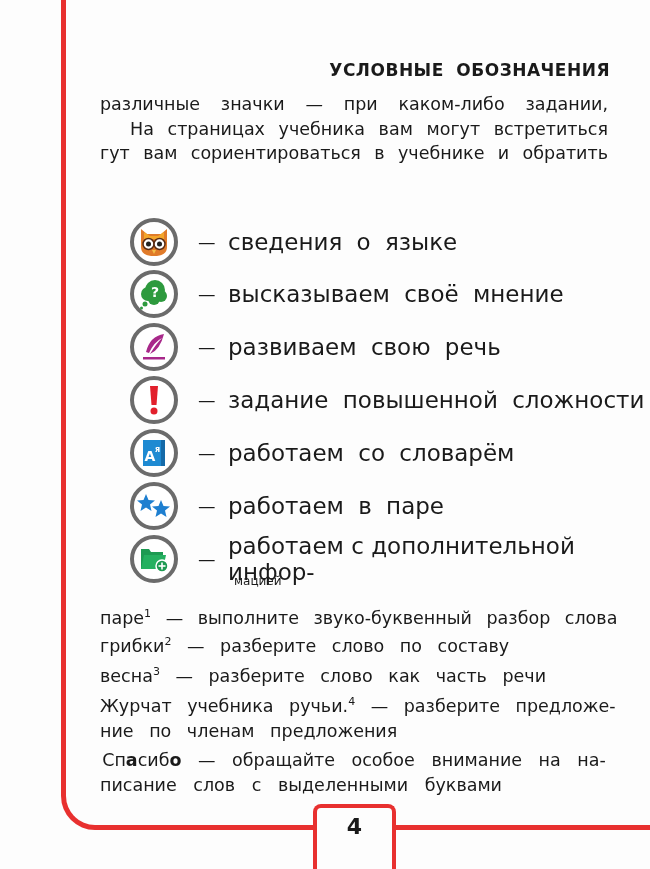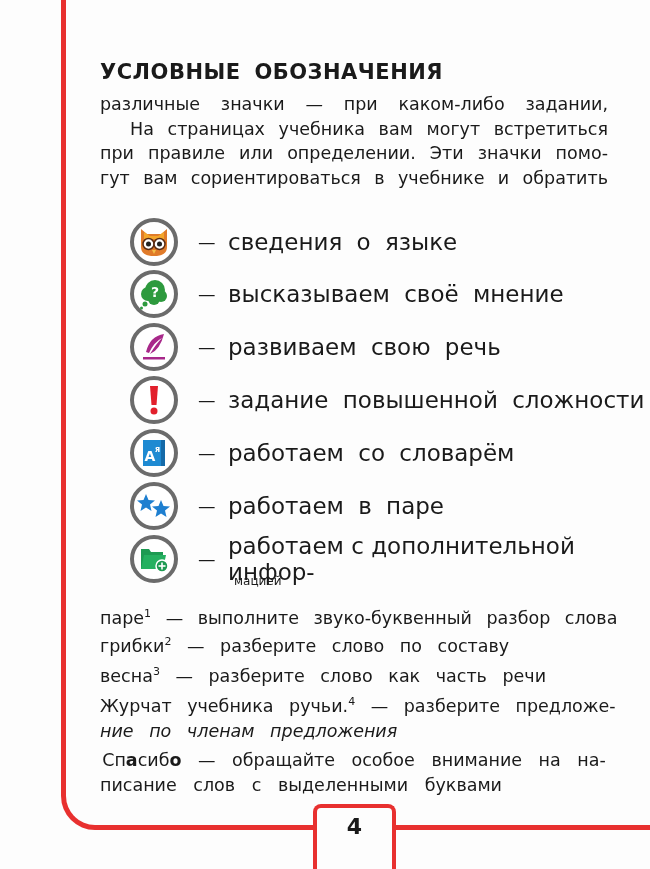--- a/index.html
+++ b/index.html
@@ -9,22 +9,22 @@
   .frame-left { position:absolute; left:61px; top:0; width:5px; height:790px; background:#e8302f; }
   .frame-corner { position:absolute; left:61px; top:740px; width:60px; height:90px;
     border-left:5px solid #e8302f; border-bottom:5px solid #e8302f; border-bottom-left-radius:34px; }
   .frame-bottom-l { position:absolute; left:118px; top:825px; width:196px; height:5px; background:#e8302f; }
   .frame-bottom-r { position:absolute; left:395px; top:825px; width:255px; height:5px; background:#e8302f; }
   .page-tab { position:absolute; left:313px; top:804px; width:83px; height:80px;
     border:4px solid #e8302f; border-bottom:none; border-radius:8px 8px 0 0; background:#fdfdfd; }
   .page-num { position:absolute; left:0; right:0; top:6px; text-align:center;
     font-weight:bold; font-size:22px; color:#1a1a1a; }
 
-  .title { position:absolute; left:100px; width:510px; top:60px; text-align:left;
-    font-weight:bold; font-size:21px; letter-spacing:0.5px; word-spacing:6px; }
+  .title { position:absolute; left:100px; width:510px; top:60px; text-align:right;
+    font-weight:bold; font-size:17px; letter-spacing:0.5px; word-spacing:6px; }
 
   .intro { position:absolute; left:100px; width:508px; top:92px; font-size:17.5px; line-height:24.5px;
     text-align:justify; text-align-last:justify; }
   .intro .line { display:block; text-align:justify; text-align-last:justify; word-spacing:3px; }
   .intro .line.indent { padding-left:30px; }
   .intro .line.last { text-align-last:left; word-spacing:6px; }
 
   .legend-item { position:absolute; left:130px; height:48px; display:flex; align-items:center; }
   .legend-icon { width:48px; height:48px; border-radius:50%; border:4px solid #6b6b6b;
     background:#fff; display:flex; align-items:center; justify-content:center; flex:none; }
@@ -46,21 +46,20 @@
 <div class="frame-bottom-r"></div>
 <div class="page-tab">
   <div class="page-num">4</div>
 </div>
 
 <div class="title">УСЛОВНЫЕ ОБОЗНАЧЕНИЯ</div>
 
 <div class="intro">
   <span class="line">различные значки — при каком-либо задании,</span>
   <span class="line indent">На страницах учебника вам могут встретиться</span>
-  <span class="line">при правиле или определении. Эти значки помо-</span>
   <span class="line">гут вам сориентироваться в учебнике и обратить</span>
 </div>
 
 <div class="legend-item" style="top:218px;">
   <div class="legend-icon">
     <svg width="32" height="30" viewBox="0 0 32 30">
       <path d="M3 2 L9 7 L23 7 L29 2 L29 20 Q29 29 16 29 Q3 29 3 20 Z" fill="#e07b2a"></path>
       <path d="M6 5 L12 9 L20 9 L26 5 L26 12 L6 12 Z" fill="#f4a62a"></path>
       <circle cx="10.5" cy="17" r="5.5" fill="#fff" stroke="#5a2c14" stroke-width="1.5"></circle>
       <circle cx="21.5" cy="17" r="5.5" fill="#fff" stroke="#5a2c14" stroke-width="1.5"></circle>
@@ -160,19 +159,19 @@
     <span>— разберите слово по составу</span>
   </div>
   <div class="rule-line" style="top:666px; word-spacing:10px;">
     <span>весна</span><sup>3</sup>
     <span>— разберите слово как часть речи</span>
   </div>
   <div class="rule-line" style="top:696px; word-spacing:10px;">
     <span>Журчат учебника ручьи.</span><sup>4</sup>
     <span>— разберите предложе-</span>
   </div>
-  <div class="rule-line" style="top:721px; word-spacing:10px;font-style:italic;">ние по членам предложения</div>
+  <div class="rule-line" style="top:721px; word-spacing:10px;">ние по членам предложения</div>
   <div class="rule-line" style="top:750px; word-spacing:11px;text-align:center;">
     <span><span>Сп</span><b>а</b><span>сиб</span><b>о</b></span>
     <span>— обращайте особое внимание на на-</span>
   </div>
   <div class="rule-line" style="top:775px; word-spacing:11px;">писание слов с выделенными буквами</div>
 </div>
 
 </body></html>

